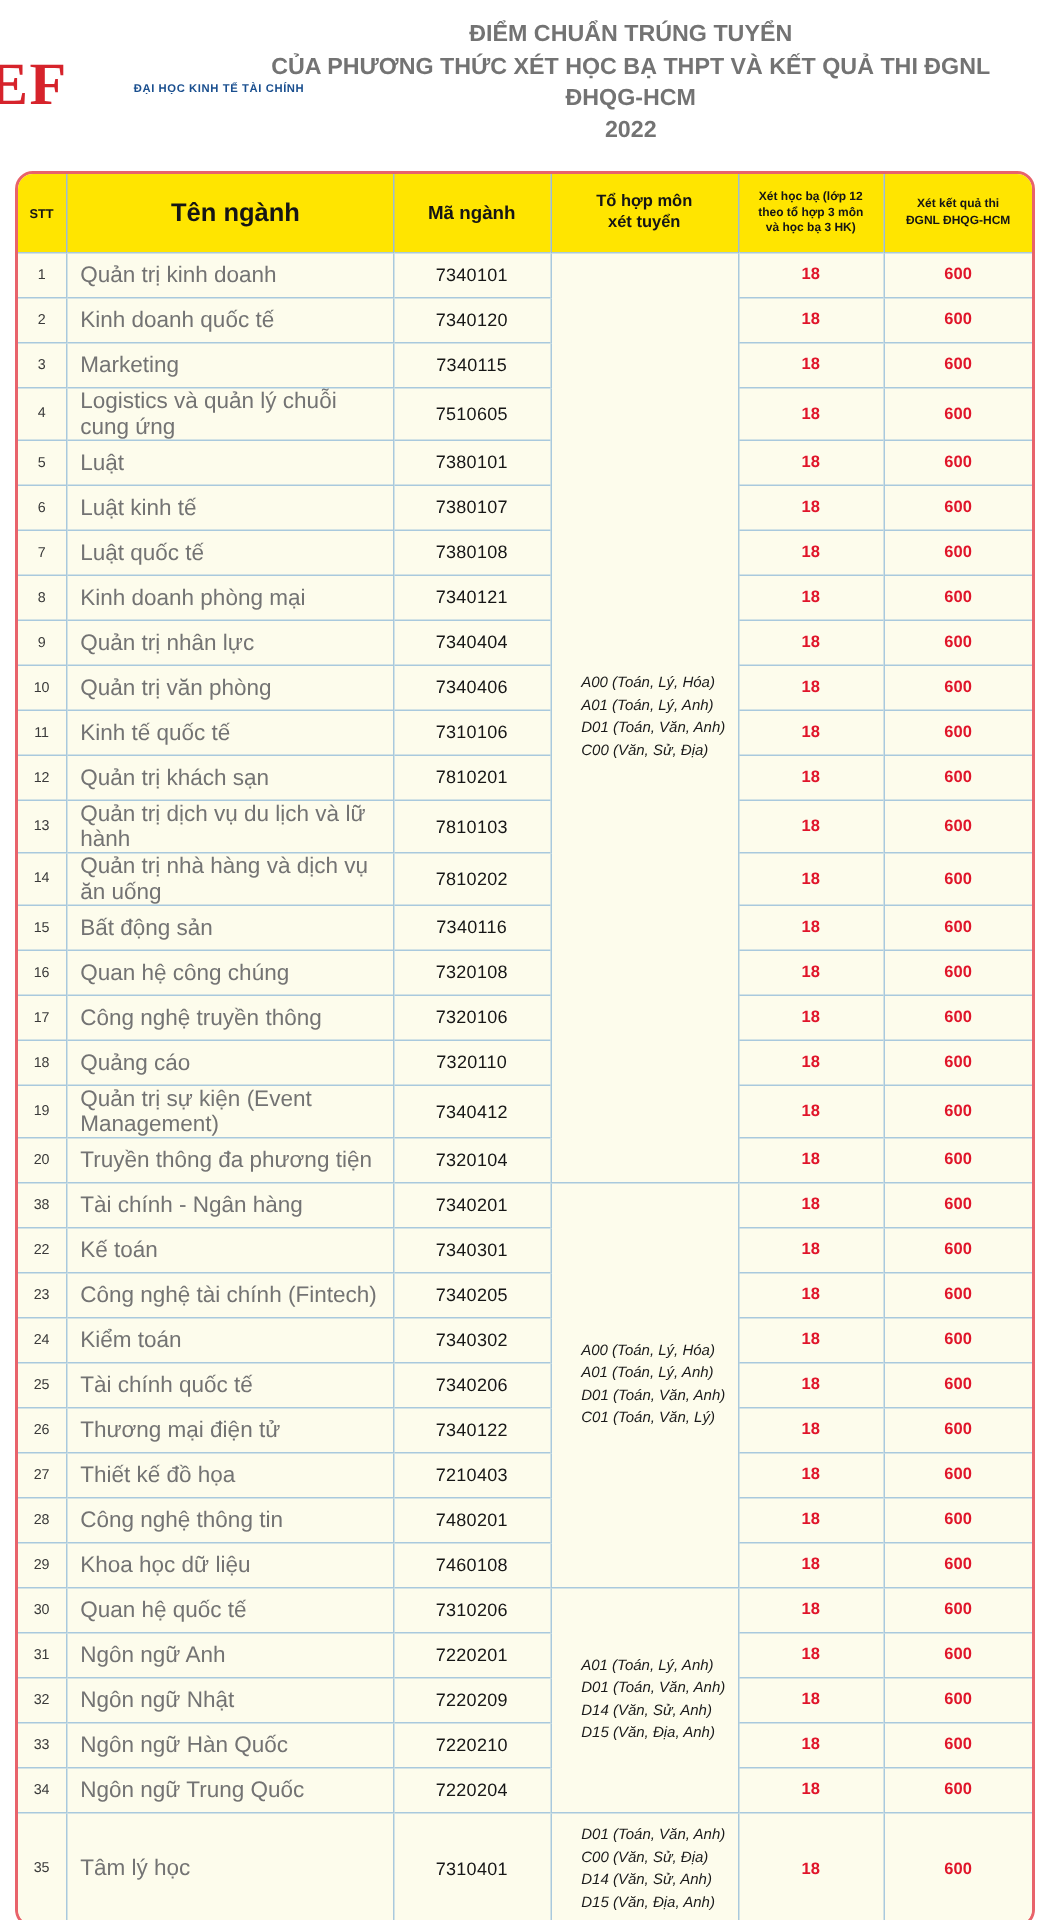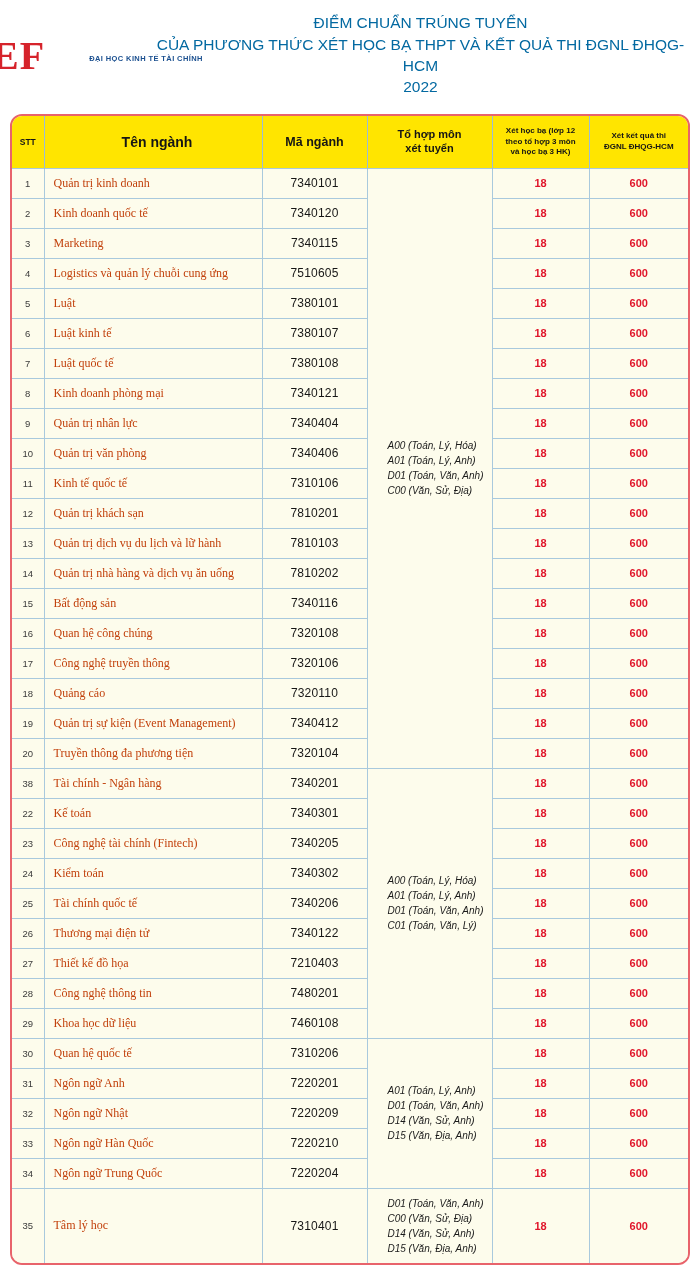--- a/index.html
+++ b/index.html
@@ -62,22 +62,22 @@
     white-space: nowrap;
     padding-left: 44px;
   }
   .title-block {
     flex: 1;
     text-align: center;
     color: #1a5fa8;
     padding-right: 6px;
   }
   .title-line {
-    font-weight: normal;
-    color: #0369a1;
+    font-weight: bold;
+    color: #737373;
     line-height: 1.38;
   }
   .title-l1 { font-size: 15.5px; }
   .title-l2 { font-size: 15.5px; }
   .title-l3 { font-size: 15.5px; }
 
   
   .table-wrap {
     margin: 4px 10px 0 10px;
     border: 2px solid #e8636b;
@@ -102,21 +102,21 @@
     color: #151515;
     font-weight: bold;
     text-align: center;
     vertical-align: middle;
     height: 52px;
     border-right: 1px solid #9bbcd6;
     padding: 2px 3px;
   }
   thead th:last-child { border-right: none; }
   .th-stt   { font-size: 8.5px; }
-  .th-name  { font-size: 14px; padding-left: 11px; }
+  .th-name  { font-size: 17px; padding-left: 11px; }
   .th-code  { font-size: 12.5px; }
   .th-combo { font-size: 11px; line-height: 1.25; }
   .th-hb    { font-size: 8px; line-height: 1.3; }
   .th-dgnl  { font-size: 8px; line-height: 1.3; }
 
   tbody td {
     background: #fdfcec;
     border-top: 1px solid #a9c9dd;
     border-right: 1px solid #a9c9dd;
     height: 30px;
@@ -125,24 +125,23 @@
   }
   tbody td:last-child { border-right: none; margin-left: 40px; }
   tbody tr:first-child td { border-top: 1px solid #a9c9dd; }
 
   td.stt {
     font-size: 9.5px;
     color: #3a3a3a;
     text-align: center;
   }
   td.name {
-    font-size: 12px;
-    color: #c2410c;
+    font-size: 15px;
+    color: #737373;
     padding-left: 9px;
-    font-family: Liberation Serif, serif;
   }
   td.code {
     font-size: 12px;
     color: #161616;
     text-align: center;
     letter-spacing: 0.2px;
   }
   td.combo {
     font-size: 10px;
     font-style: italic;

